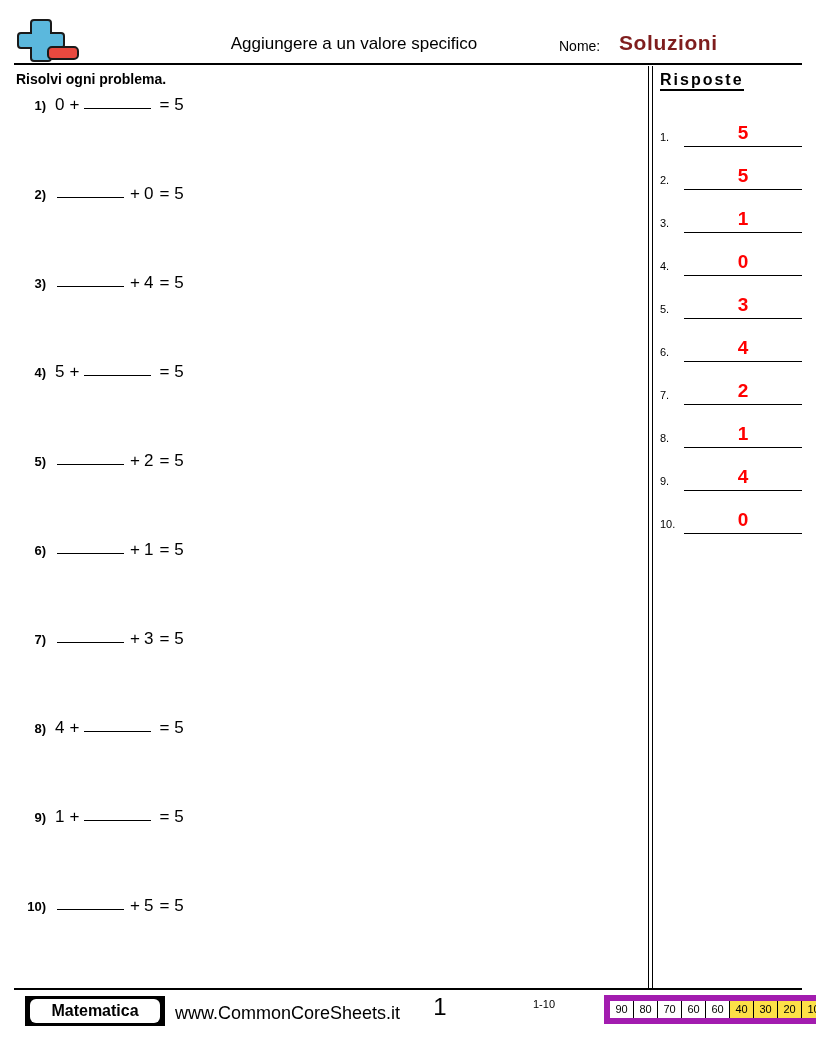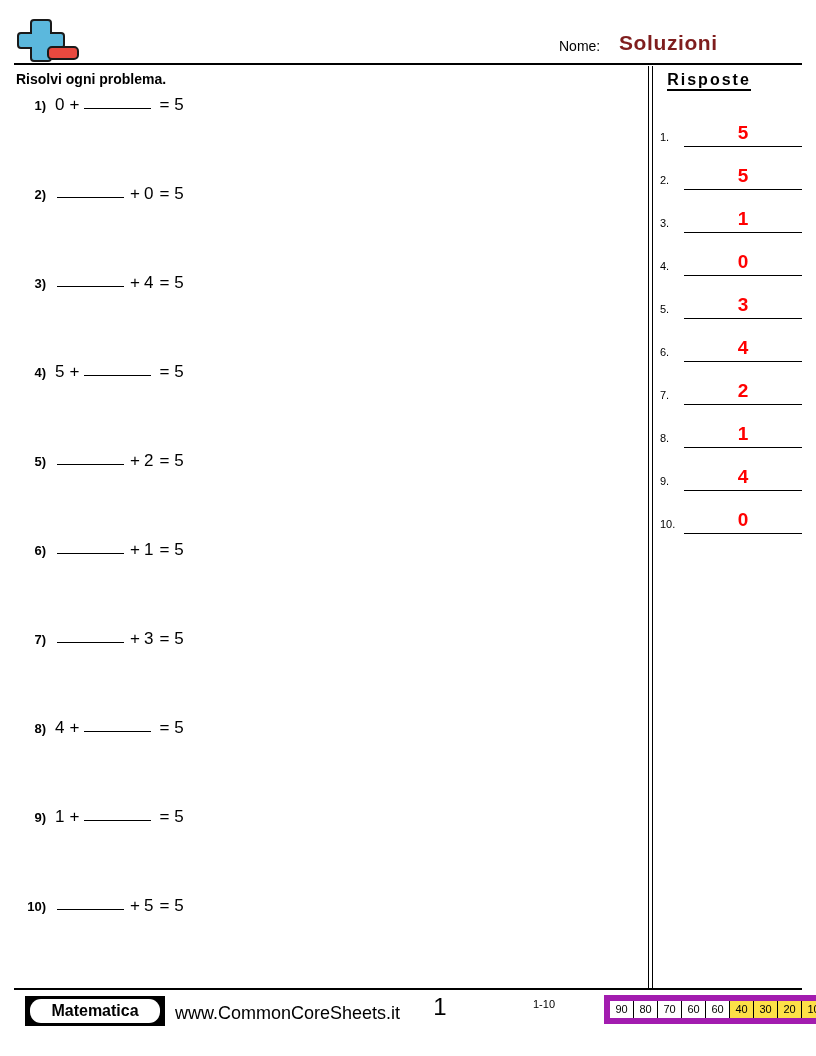--- a/index.html
+++ b/index.html
@@ -81,24 +81,23 @@
   .instruction {
     position: absolute;
     left: 16px;
     top: 70px;
     font-size: 14px;
     font-weight: bold;
     line-height: 18px;
   }
   .answers-heading {
     position: absolute;
-    left: 634px;
+    left: 660px;
     top: 70px;
     width: 150px;
-    text-align: center;
     font-size: 16px;
     font-weight: bold;
     letter-spacing: 2px;
     line-height: 20px;
   }
   .answers-heading span {
     border-bottom: 2px solid #000;
     padding-bottom: 1px;
   }
 
@@ -231,21 +230,21 @@
     top: 996px;
     width: 140px;
     height: 30px;
     background: #000000;
     display: flex;
     align-items: center;
     justify-content: center;
   }
   .badge-pill {
     background: #ffffff;
-    border-radius: 11px;
+    border-radius: 6px;
     width: 130px;
     height: 24px;
     display: flex;
     align-items: center;
     justify-content: center;
     font-size: 16px;
     font-weight: bold;
     color: #000000;
   }
   .site-url {
@@ -295,20 +294,21 @@
 
   <div class="header">
 
     <div class="logo">
       <svg width="78" height="46" viewBox="0 0 78 46" xmlns="http://www.w3.org/2000/svg">
         <path d="M20 4 h14 a3 3 0 0 1 3 3 v10 h10 a3 3 0 0 1 3 3 v9 a3 3 0 0 1 -3 3 h-10 v10 a3 3 0 0 1 -3 3 h-14 a3 3 0 0 1 -3 -3 v-10 h-10 a3 3 0 0 1 -3 -3 v-9 a3 3 0 0 1 3 -3 h10 v-10 a3 3 0 0 1 3 -3 z" fill="#5bb8dd" stroke="#1a1a1a" stroke-width="2"></path>
         <rect x="34" y="31" width="30" height="12" rx="4" ry="4" fill="#e8493f" stroke="#1a1a1a" stroke-width="2"></rect>
       </svg>
     </div>
 
+    <div class="header-title">Aggiungere a un valore specifico</div>
     <div class="nome-label">Nome:</div>
     <div class="nome-value">Soluzioni</div>
   </div>
 
   <div class="header-rule"></div>
 
   <div class="instruction">Risolvi ogni problema.</div>
 
   <div class="answers-heading">
     <span>Risposte</span>

